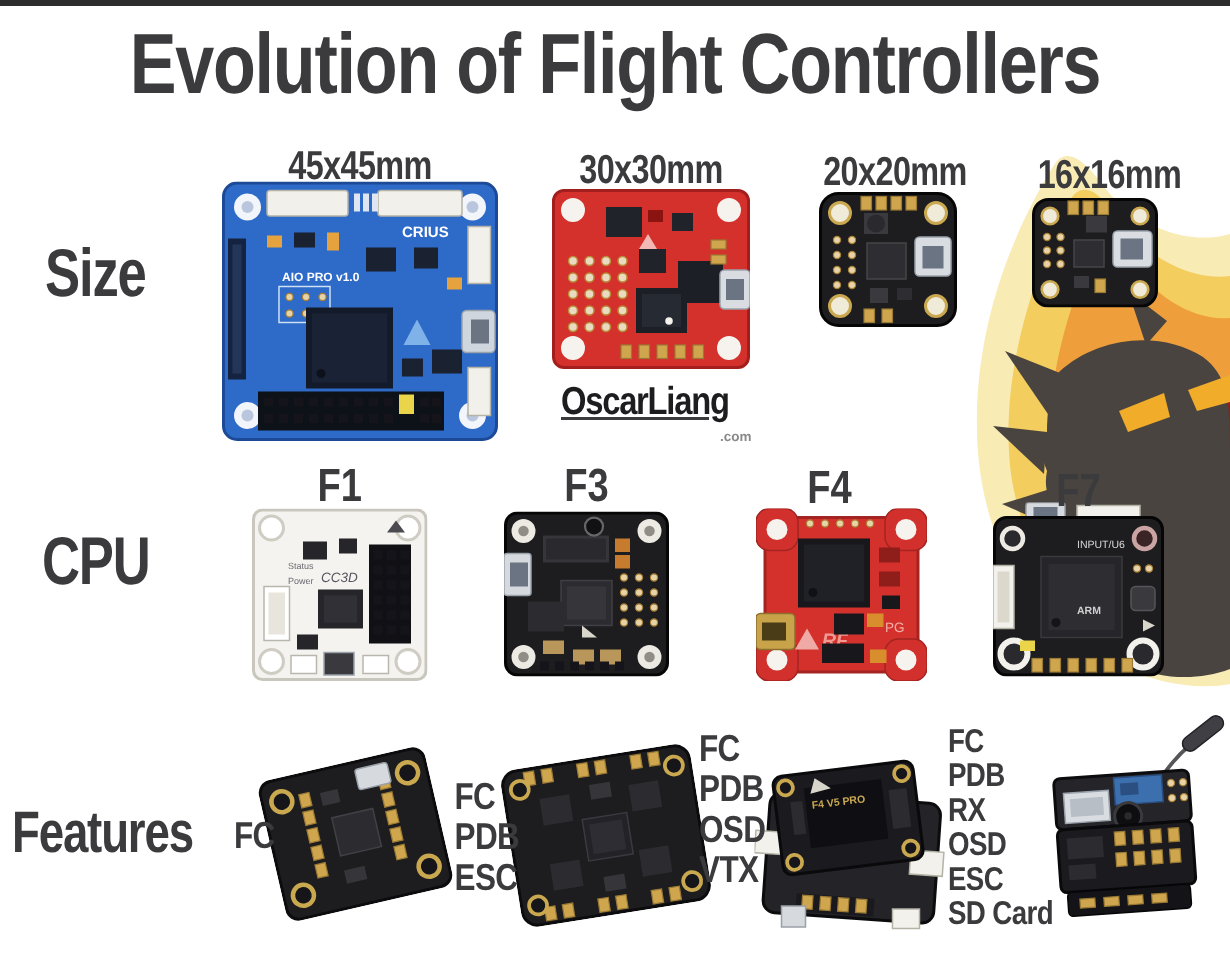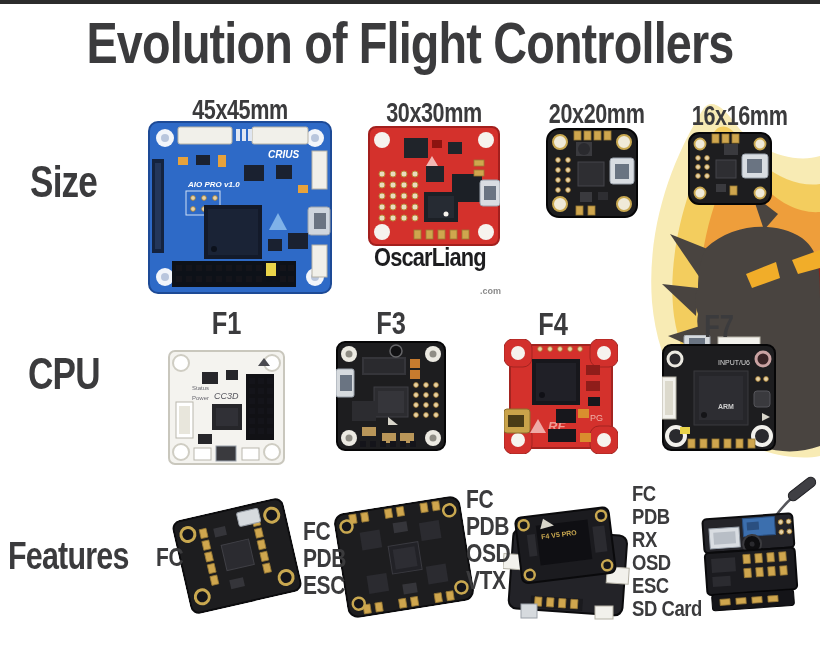--- a/index.html
+++ b/index.html
@@ -14,21 +14,21 @@
     left:0;top:10px;width:820px;text-align:center;font-size:57px;font-weight:700;
     letter-spacing:-1px;transform:scaleX(0.82);transform-origin:50% 0;white-space:nowrap;
   }
   .rowlabel{font-weight:700;white-space:nowrap;transform:scaleX(0.78);transform-origin:0 0;letter-spacing:-1px;}
   .sizelabel{font-size:45px;}
   .dimlabel{font-weight:700;font-size:27px;text-align:center;transform:scaleX(0.80);transform-origin:50% 0;white-space:nowrap;letter-spacing:-0.5px;}
   .cpulabel{font-weight:700;font-size:31px;text-align:center;transform:scaleX(0.82);transform-origin:50% 0;white-space:nowrap;}
   .featlist{font-weight:700;font-size:25px;line-height:27px;transform:scaleX(0.84);transform-origin:0 0;white-space:nowrap;letter-spacing:-0.5px;}
   .featlist.small{font-size:22px;line-height:23px;}
   svg{display:block;}
-  .logo{display:flex;align-items:flex-start;gap:3px;}
+  .logo{display:flex;align-items:flex-end;gap:3px;text-decoration:underline;}
   .logotext{font-weight:700;font-size:26px;letter-spacing:-1px;transform:scaleX(0.84);transform-origin:0 0;color:#1d1d1f;white-space:nowrap;line-height:30px;}
   .logocom{position:absolute;right:2px;top:44px;font-size:9px;color:#8a8a8a;font-weight:700;}
 </style>
 </head>
 <body>
 
 <div class="canvas">
 
   <svg width="0" height="0" style="position:absolute">
     <defs>
@@ -60,21 +60,21 @@
       <g fill="#f1ad29">
         <polygon points="140,172 170,160 174,176 146,186"></polygon>
         <polygon points="186,158 214,148 214,166 192,172"></polygon>
       </g>
     </svg>
   </div>
 
   <div class="abs rowlabel sizelabel z2" style="left:30px;top:156px;">Size</div>
 
   <div class="abs dimlabel z2" style="left:140px;top:95px;width:200px;">45x45mm</div>
-  <div class="abs z1" style="left:148px;top:121px;font-style:italic;">
+  <div class="abs z1" style="left:148px;top:121px;">
     <svg width="184" height="173" viewBox="0 0 184 173">
       <rect x="1" y="1" width="182" height="171" rx="9" stroke="#1d4a96" stroke-width="2" fill="#2e6ac7"></rect>
       <circle cx="17" cy="17" r="9" fill="#f2f5fa"></circle>
         <circle cx="17" cy="17" r="4" fill="#b9c6dd"></circle>
       <circle cx="167" cy="17" r="9" fill="#f2f5fa"></circle>
         <circle cx="167" cy="17" r="4" fill="#b9c6dd"></circle>
       <circle cx="17" cy="156" r="9" fill="#f2f5fa"></circle>
         <circle cx="17" cy="156" r="4" fill="#b9c6dd"></circle>
       <circle cx="167" cy="156" r="9" fill="#f2f5fa"></circle>
         <circle cx="167" cy="156" r="4" fill="#b9c6dd"></circle>
@@ -254,21 +254,21 @@
       <rect x="54" y="22" width="26" height="24" rx="3" fill="#d9dde2" stroke="#9aa2ac"></rect>
       <rect x="59" y="27" width="15" height="14" fill="#6a7482"></rect>
       <rect x="28" y="52" width="10" height="8" fill="#3a3a3e"></rect>
       <use href="#gpad" x="42" y="54"></use>
     </svg>
   </div>
 
   <div class="abs rowlabel sizelabel z2" style="left:28px;top:348px;">CPU</div>
 
   <div class="abs cpulabel z2" style="left:168px;top:306px;width:117px;">F1</div>
-  <div class="abs z1" style="left:168px;top:350px;">
+  <div class="abs z1" style="left:168px;top:339px;">
     <svg width="117" height="115" viewBox="0 0 117 115">
       <rect x="1" y="1" width="115" height="113" rx="6" stroke="#c9c7bd" stroke-width="2" fill="#f4f3ef"></rect>
       <circle cx="13" cy="13" r="8" fill="#ffffff" stroke="#cfcdc3" stroke-width="2"></circle>
       <circle cx="104" cy="13" r="8" fill="#ffffff" stroke="#cfcdc3" stroke-width="2"></circle>
       <circle cx="13" cy="102" r="8" fill="#ffffff" stroke="#cfcdc3" stroke-width="2"></circle>
       <circle cx="104" cy="102" r="8" fill="#ffffff" stroke="#cfcdc3" stroke-width="2"></circle>
       <rect x="34" y="22" width="16" height="12" fill="#26262a"></rect>
       <rect x="58" y="20" width="12" height="10" fill="#26262a"></rect>
       <polygon points="96,8 102,16 90,16" fill="#4a4a50"></polygon>
       <text x="24" y="40" font-size="6" fill="#6a6a72">Status</text>

